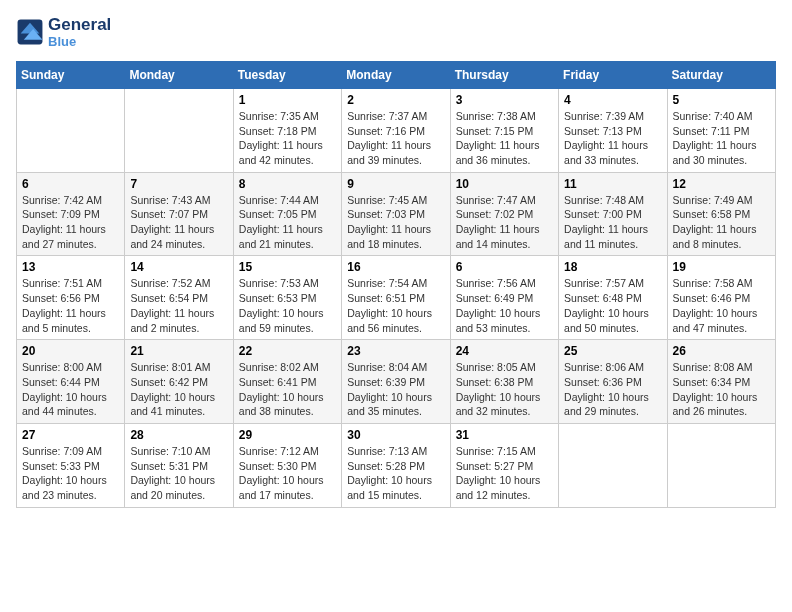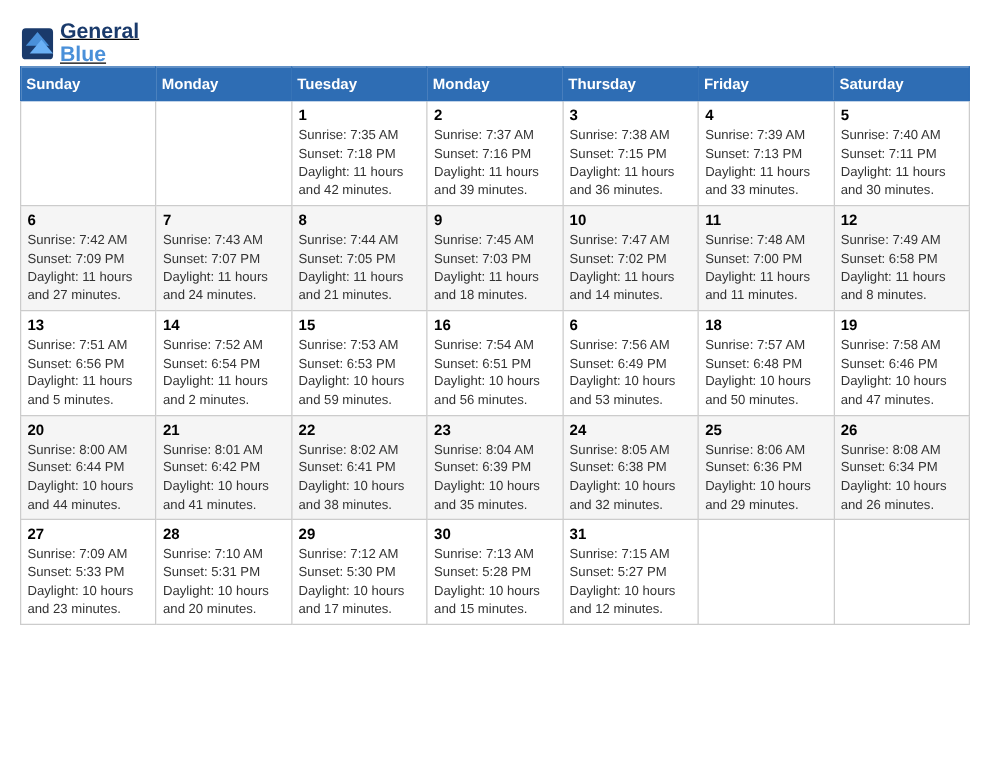--- a/index.html
+++ b/index.html
@@ -7,22 +7,21 @@
       font-family: Arial, sans-serif;
       background: #fff;
       width: 792px;
       min-height: 612px;
       padding: 16px;
     }
     .header {
       display: flex;
       justify-content: flex-start;
       align-items: flex-start;
-      margin-bottom: 0;
-      text-decoration: underline;
+      margin-bottom: 12px;
     }
     .logo {
       display: flex;
       align-items: center;
       gap: 4px;
     }
     .logo-icon {
       width: 28px;
       height: 28px;
     }
@@ -83,21 +82,21 @@
 
 <div class="header">
   <div class="logo">
     <svg class="logo-icon" viewBox="0 0 36 36" xmlns="http://www.w3.org/2000/svg">
       <rect x="2" y="2" width="32" height="32" rx="4" fill="#1a3a6b"></rect>
       <polygon points="18,6 30,20 6,20" fill="#4a90d9"></polygon>
       <polygon points="22,14 34,28 10,28" fill="#6ab0f5"></polygon>
     </svg>
     <div>
       <div style="font-size:17px;font-weight:bold;color:#1a3a6b;line-height:1.1;">General</div>
-      <div style="font-size:17px;font-weight:bold;color:#4a90d9;line-height:1.1;">Blue</div>
+      <div style="font-size:13px;font-weight:bold;color:#4a90d9;line-height:1.1;">Blue</div>
     </div>
   </div>
   <div class="title-block">
   </div>
 </div>
 
 <table class="calendar">
   <thead>
     <tr>
 

